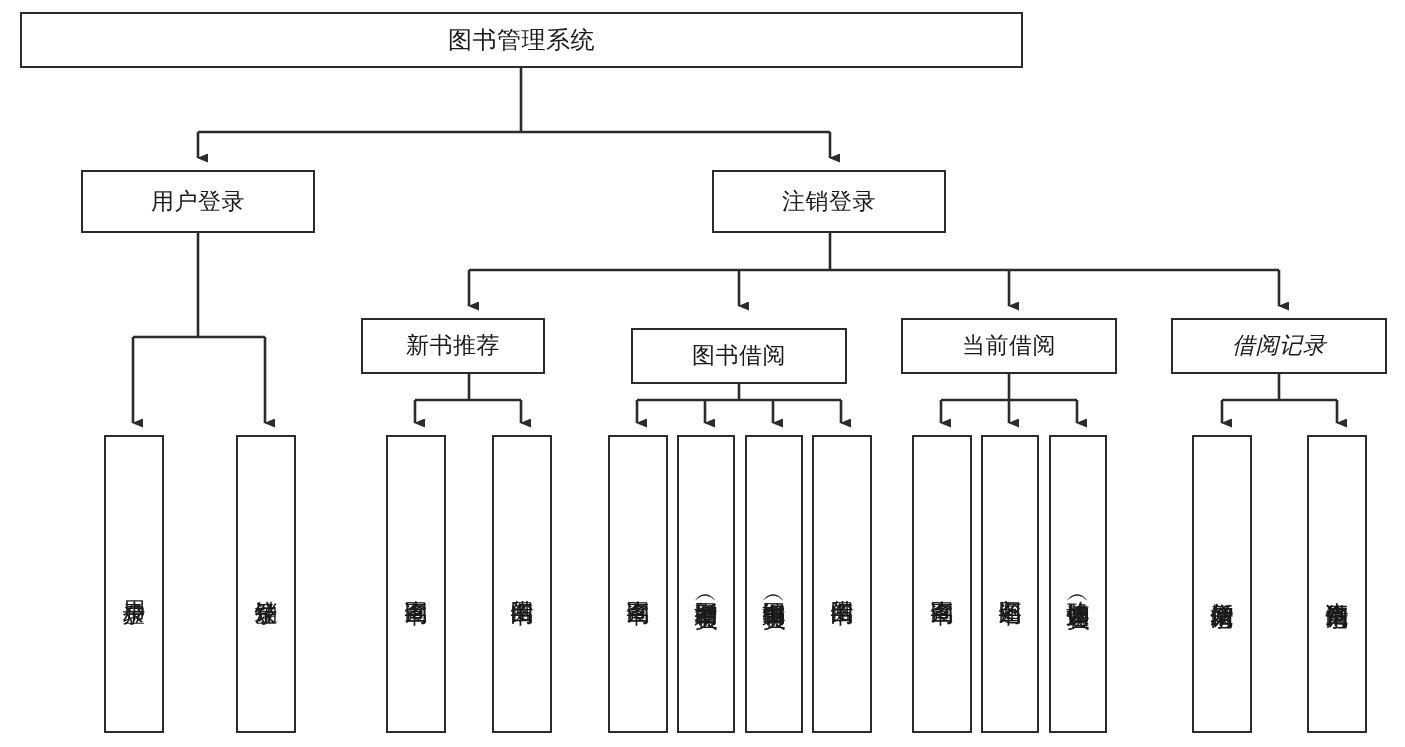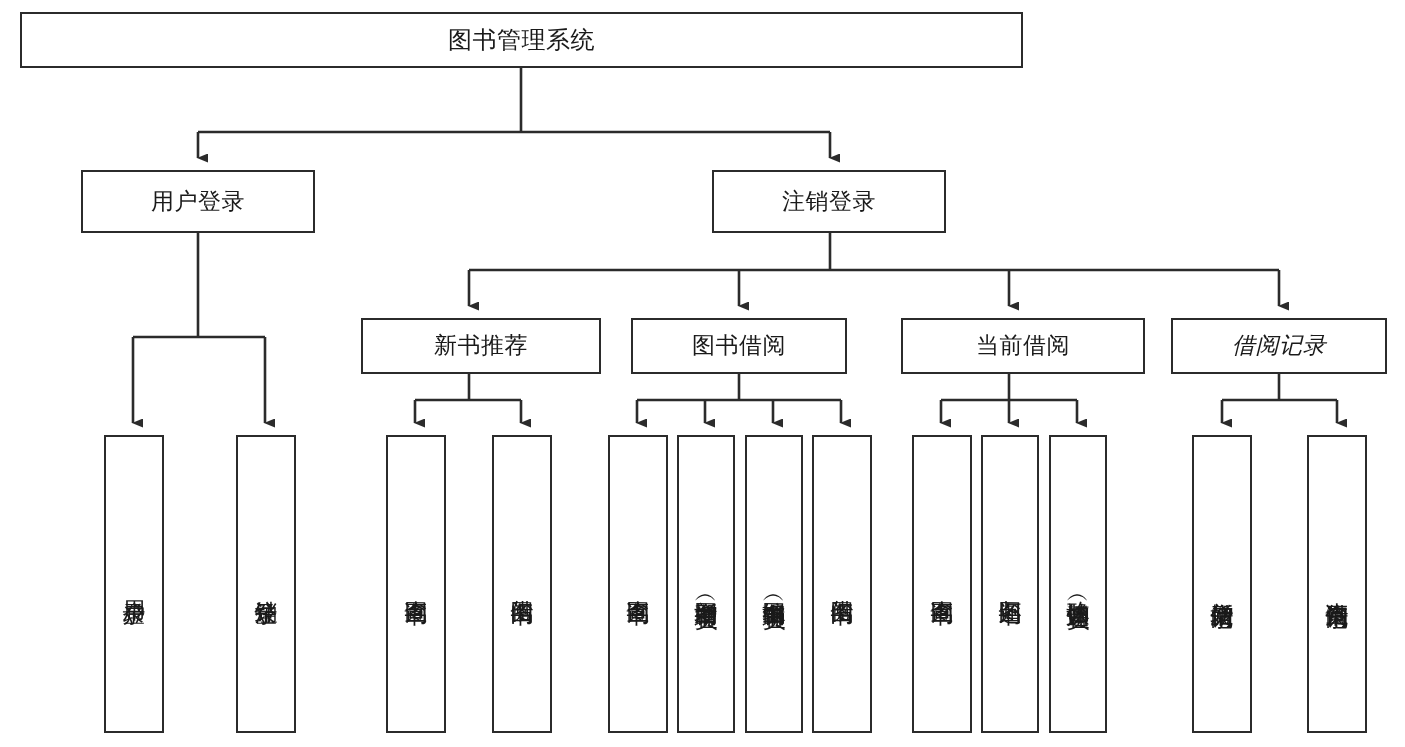--- a/index.html
+++ b/index.html
@@ -134,27 +134,27 @@
     <span>图书管理系统</span>
   </div>
 
   <div class="node node-h" style="left:81px; top:170px; width:234px; height:63px;">
     <span>用户登录</span>
   </div>
   <div class="node node-h" style="left:712px; top:170px; width:234px; height:63px;">
     <span>注销登录</span>
   </div>
 
-  <div class="node node-h" style="left:361px; top:318px; width:240px; height:56px;">
+  <div class="node node-h" style="left:361px; top:318px; width:184px; height:56px;">
     <span>新书推荐</span>
   </div>
-  <div class="node node-h" style="left:631px; top:318px; width:216px; height:56px;">
+  <div class="node node-h" style="left:631px; top:328px; width:216px; height:56px;">
     <span>图书借阅</span>
   </div>
-  <div class="node node-h" style="left:901px; top:318px; width:244px; height:56px;align-items:center;">
+  <div class="node node-h" style="left:901px; top:318px; width:216px; height:56px;align-items:center;">
     <span>当前借阅</span>
   </div>
   <div class="node node-h" style="left:1171px; top:318px; width:216px; height:56px;font-style:italic;">
     <span>借阅记录</span>
   </div>
 
   <div class="node leaf-short" style="left:104px; top:435px; width:60px; height:298px;">
     <span class="node-v">用户登录</span>
   </div>
   <div class="node leaf-short" style="left:236px; top:435px; width:60px; height:298px;">

